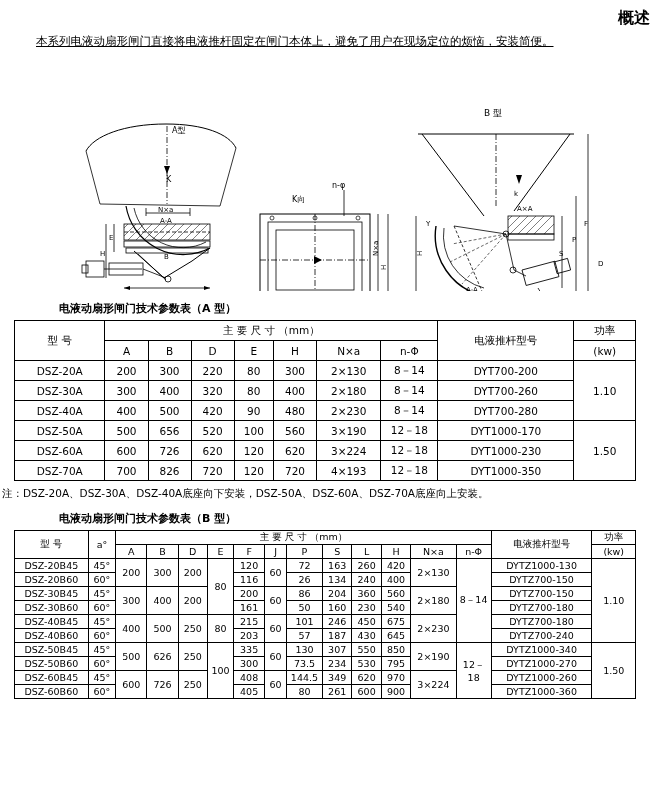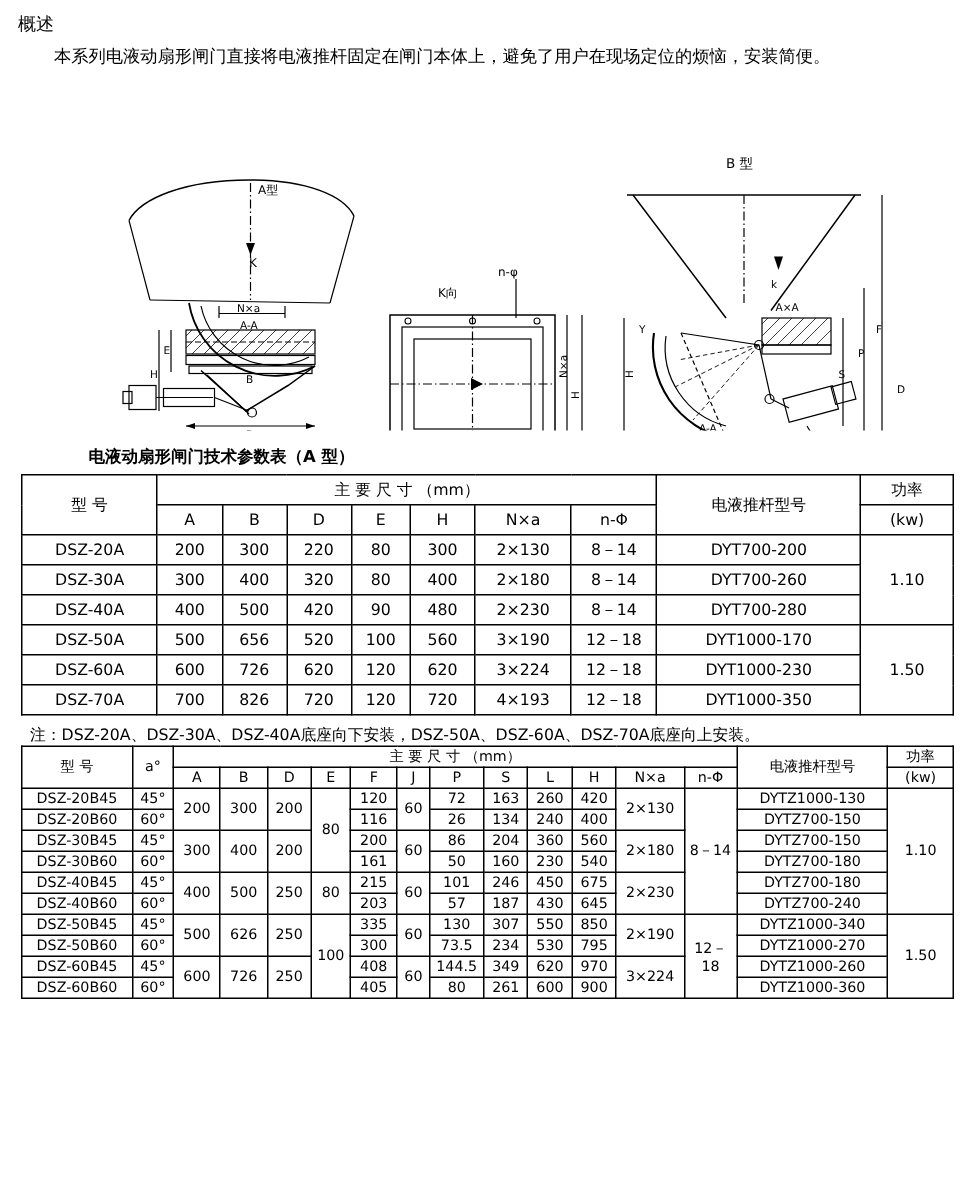--- a/index.html
+++ b/index.html
@@ -2,29 +2,29 @@
 <html><head>
 <meta charset="utf-8">
 <style>
   html,body{margin:0;padding:0;}
   body{
     width:650px;height:792px;background:#ffffff;
     font-family:"DejaVu Sans","Liberation Sans",sans-serif;
     color:#000;position:relative;overflow:hidden;
   }
   .page{width:650px;height:792px;position:relative;padding:0;box-sizing:border-box;}
-  .sec-title{font-size:12px;font-weight:normal;margin:8px 0 4px 12px;}
-  .intro{font-size:11.5px;margin:0 14px 6px 14px;text-indent:22px;line-height:1.5;}
+  .sec-title{font-size:16px;font-weight:bold;margin:8px 0 4px 12px;text-align:right;}
+  .intro{font-size:11.5px;margin:0 14px 6px 14px;text-indent:22px;line-height:1.5;text-decoration:underline;}
   .figure{width:622px;height:235px;margin:0 auto;position:relative;}
   .tbl-title{font-size:11px;font-weight:bold;margin:10px 0 4px 14px;padding-left:45px;}
   table{border-collapse:collapse;margin:0 auto;font-size:10.5px;}
   table td,table th{border:1px solid #000;text-align:center;padding:1px 2px;font-weight:normal;}
   .tA{width:622px;}
   .tA td{height:17px;}
-  .note{font-size:10.5px;margin:6px 0 0 20px;}
+  .note{font-size:10.5px;margin:6px 0 0 2px;}
   .tB{width:622px;font-size:9.5px;}
   .tB td{height:13px;padding:0 1px;}
   svg{display:block;}
 </style>
 </head>
 <body>
 
 <div class="page">
 
   <div class="sec-title">概述</div>
@@ -257,20 +257,21 @@
       <td>120</td>
       <td>720</td>
       <td>4×193</td>
       <td>12－18</td>
       <td>DYT1000-350</td>
     </tr>
   </tbody>
     </table>
   <div class="note">注：DSZ-20A、DSZ-30A、DSZ-40A底座向下安装，DSZ-50A、DSZ-60A、DSZ-70A底座向上安装。</div>
 
+  <div class="tbl-title">电液动扇形闸门技术参数表（B 型）</div>
   <table class="tB">
     <tbody>
         <tr>
       <td rowspan="2" style="width:78px">型  号</td>
       <td rowspan="2" style="width:26px">a°</td>
       <td colspan="12">主  要  尺  寸  （mm）</td>
       <td rowspan="2" style="width:106px">电液推杆型号</td>
       <td>功率</td>
     </tr>
     <tr>

